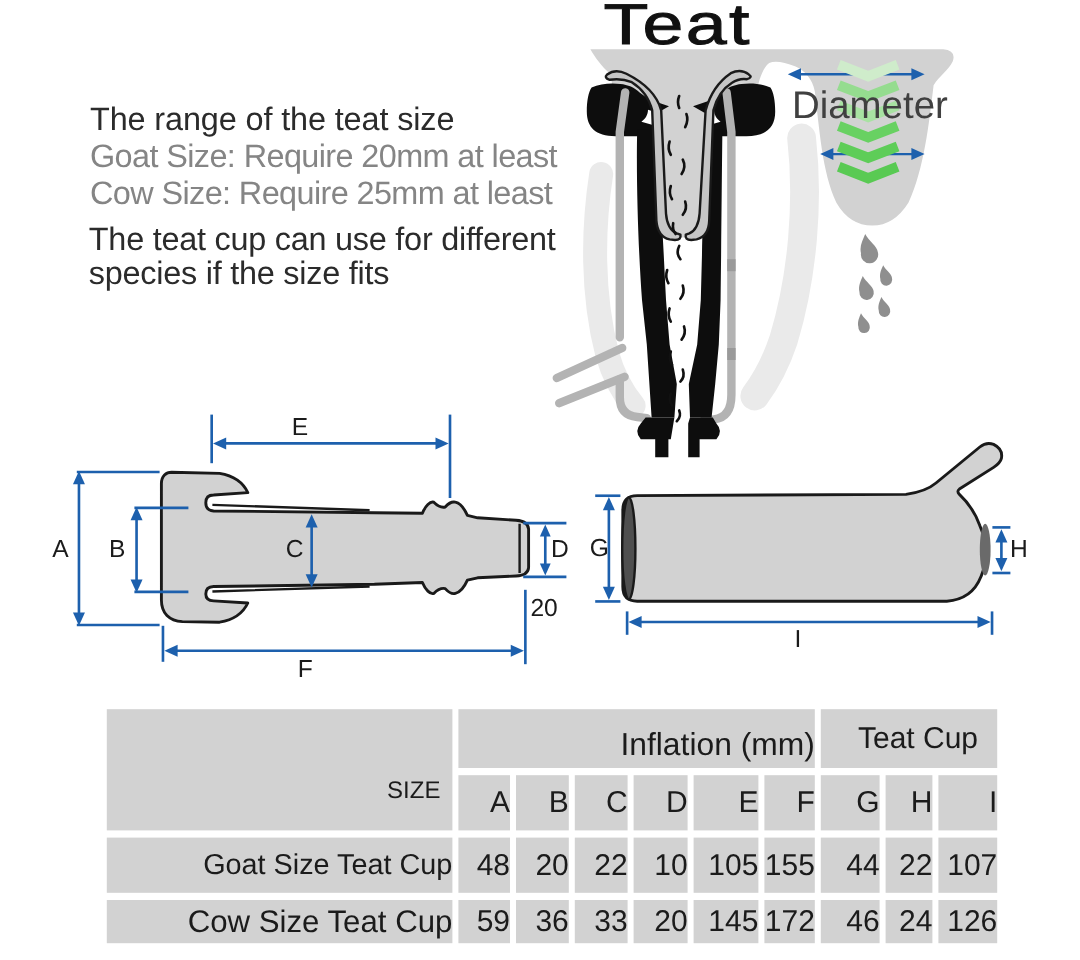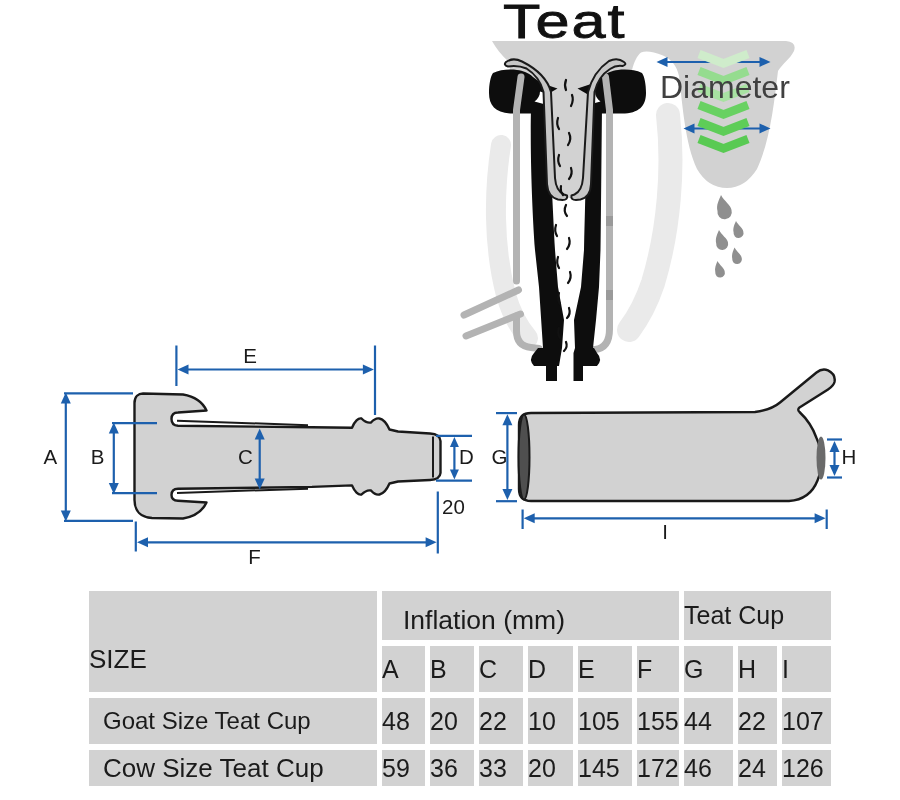--- a/index.html
+++ b/index.html
@@ -1,19 +1,19 @@
 <!DOCTYPE html>
 <html><head><meta charset="utf-8">
 <style>
 html,body{margin:0;padding:0;background:#fff}
 body{font-family:"Liberation Sans",sans-serif;-webkit-font-smoothing:antialiased;width:900px;height:800px;overflow:hidden}
 .abs{position:absolute}
 #page{position:relative;width:900px;height:800px}
 td,text,div{-webkit-font-smoothing:antialiased}
-td{background:#d2d2d2;text-align:left;vertical-align:middle;padding:0;font-size:25px;color:#1b1b1b}
+td{background:#d2d2d2;text-align:right;vertical-align:middle;padding:0;font-size:25px;color:#1b1b1b}
 </style></head>
 <body>
 <div id="page">
 <svg class="abs" style="left:0;top:0" width="900" height="800" viewBox="0 0 900 800">
 
   <path d="M492,41 L786,41 Q797,42 794,51 C790,59 783,63 778,71
     C774,104 770,141 757,169 Q745,188 727,188 Q708,188 697,169
     C685,143 683,108 679,76
     C677,66 671,59 663,55.5 Q648,49.5 641,52.5 C637,55.5 634,62 632,70
     L630,85 L597,88 L590,120
@@ -187,37 +187,40 @@
     <text x="499.5" y="463.7" text-anchor="middle">G</text>
     <text x="849" y="464.1" text-anchor="middle">H</text>
     <text x="665" y="539" text-anchor="middle">I</text>
     <text x="442" y="513.5">20</text>
   </g>
 </svg>
 
 <div class="abs" style="left:503px;top:-2px;font-size:48px;letter-spacing:1.5px;color:#111;-webkit-text-stroke:0.8px #111;line-height:1;transform:scaleX(1.275);transform-origin:left center">Teat</div>
 <div class="abs" style="left:660px;top:71px;font-size:32px;color:#404040;line-height:1">Diameter</div>
 
+<div class="abs" style="left:75px;top:84px;font-size:27px;color:#2b2b2b;letter-spacing:-0.1px;line-height:31px">The range of the teat size<br>
+<span style="color:#858585;letter-spacing:-0.5px">Goat Size: Require 20mm at least<br>Cow Size: Require 25mm at least</span></div>
+<div class="abs" style="left:74px;top:185px;font-size:27px;color:#2b2b2b;letter-spacing:-0.2px;line-height:29px">The teat cup can use for different<br>species if the size fits</div>
 
 <table class="abs" style="left:84px;top:585px;border-collapse:separate;border-spacing:5px 6px;table-layout:fixed;width:750px">
 <colgroup>
         <col style="width:288px">
         <col style="width:43px">
         <col style="width:44px">
         <col style="width:44px">
         <col style="width:45px">
         <col style="width:54px">
         <col style="width:42px">
         <col style="width:49px">
         <col style="width:39px">
         <col style="width:49px">
       </colgroup>
 <tbody>
         <tr style="height:49px">
-          <td rowspan="2" style="padding-top:36px;padding-right:10px;font-size:26px">SIZE</td>
+          <td rowspan="2" style="padding-top:36px;padding-right:10px;font-size:20px">SIZE</td>
           <td colspan="6" style="font-size:26.5px;padding-left:21px;padding-top:10px">Inflation (mm)</td>
           <td colspan="3" style="padding-right:16px;">Teat Cup</td>
         </tr>
 <tr style="height:46px">
           <td>A</td>
           <td>B</td>
           <td>C</td>
           <td>D</td>
           <td>E</td>
           <td>F</td>

